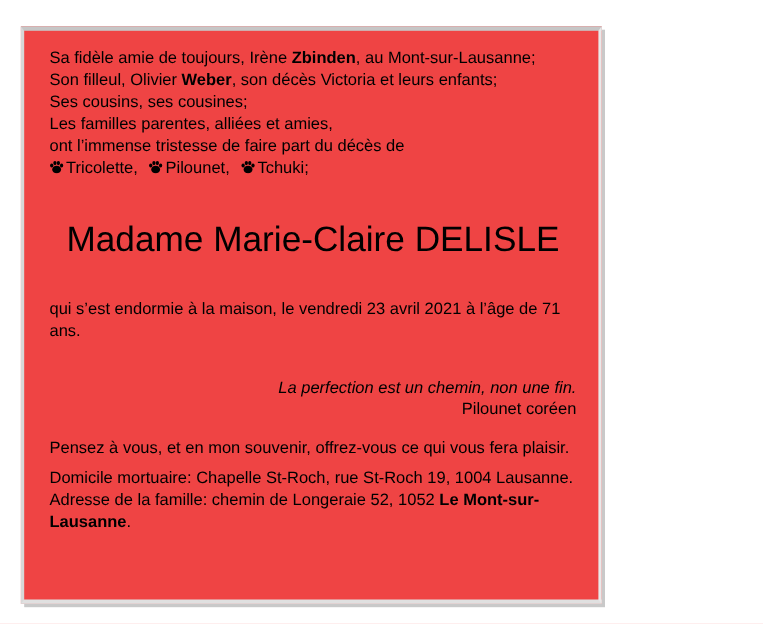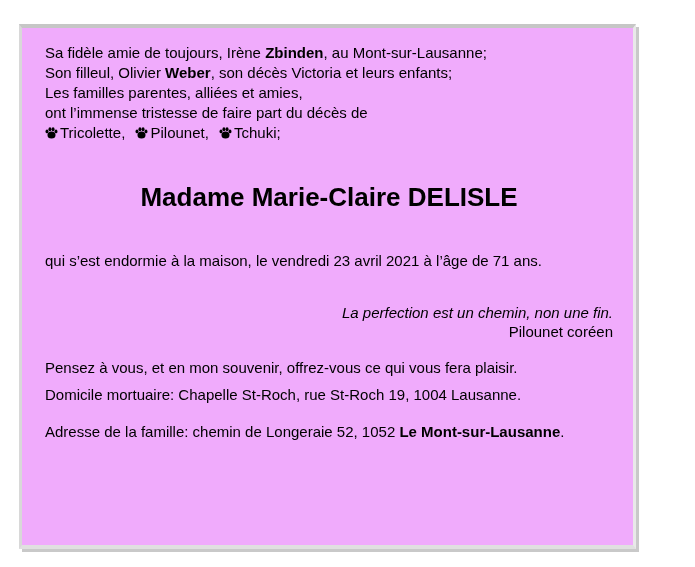--- a/index.html
+++ b/index.html
@@ -7,22 +7,22 @@
     width: 695px; height: 567px;
     background: #ffffff;
     font-family: "Liberation Sans", sans-serif;
     color: #000000;
     position: relative;
     overflow: hidden;
   }
   .card {
     position: absolute;
     left: 19px; top: 24px;
-    width: 617px; height: 525px;
-    background: #f0abfc;
+    width: 528px; height: 525px;
+    background: #ef4444;
     border-top: 4px solid #c6c6c6;
     border-left: 3px solid #d8d8d8;
     border-right: 3px solid #e9e9e9;
     border-bottom: 4px solid #e0e0e0;
     box-shadow: 3px 3px 0 #c9c9c9;
   }
   .content {
     padding: 15px 20px 0 23px;
     font-size: 15px;
     line-height: 20px;
@@ -30,47 +30,48 @@
   .intro .line { white-space: nowrap; }
   .pet { margin-right: 6px; }
   .paw {
     width: 13px; height: 12px;
     vertical-align: -1px;
     margin-right: 2px;
     fill: #000000;
   }
   .title {
     margin-top: 37px;
-    font-size: 26px;
+    font-size: 32px;
     line-height: 34px;
-    font-weight: bold;
+    font-weight: normal;
     text-align: center;
   }
   .death { margin-top: 37px; }
   .quote {
     margin-top: 32px;
     text-align: right;
     line-height: 19px;
   }
   .quote-text { font-style: italic; }
   .msg { margin-top: 17px; }
   .ceremony { margin-top: 13px; width: 608px; }
   .mortuary { margin-top: 7px; }
-  .address { margin-top: 17px; }
+  .address { }
   b { font-weight: bold; }
 </style>
 </head>
 <body>
 
 <div class="card">
   <div class="content">
 
     <div class="intro">
       <div class="line"><span>Sa fidèle amie de toujours, Irène </span><b>Zbinden</b><span>, au Mont-sur-Lausanne;</span></div>
       <div class="line"><span>Son filleul, Olivier </span><b>Weber</b><span>, son décès Victoria et leurs enfants;</span></div>
+      <div class="line">Ses cousins, ses cousines;</div>
       <div class="line">Les familles parentes, alliées et amies,</div>
 
       <div class="line">ont l’immense tristesse de faire part du décès de</div>
 
       <div class="line pets">
         <span class="pet"><svg class="paw" viewBox="0 0 20 18">
               <ellipse cx="3.1" cy="6.6" rx="2.3" ry="2.9"></ellipse>
               <ellipse cx="7.6" cy="3.2" rx="2.3" ry="3"></ellipse>
               <ellipse cx="12.4" cy="3.2" rx="2.3" ry="3"></ellipse>
               <ellipse cx="16.9" cy="6.6" rx="2.3" ry="2.9"></ellipse>

